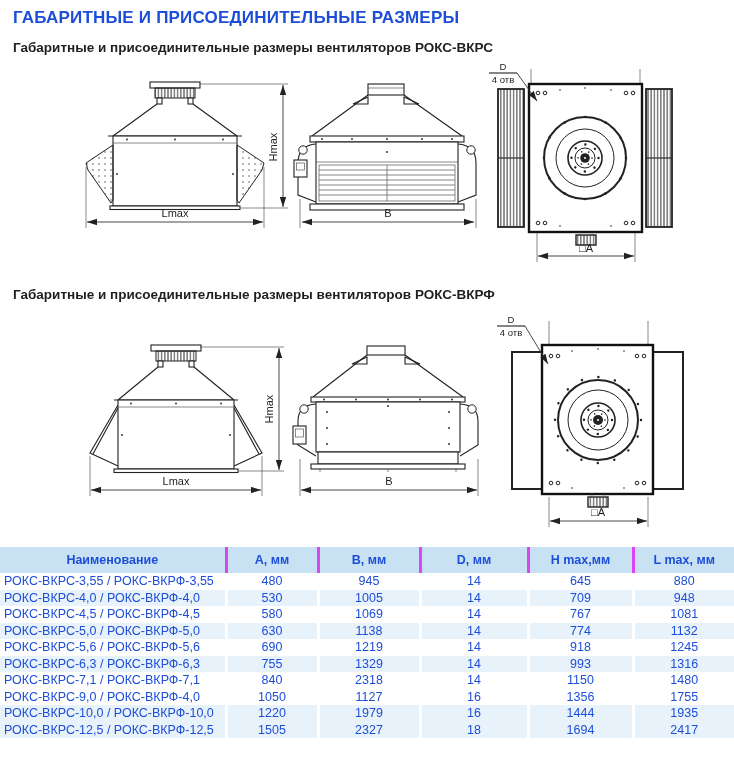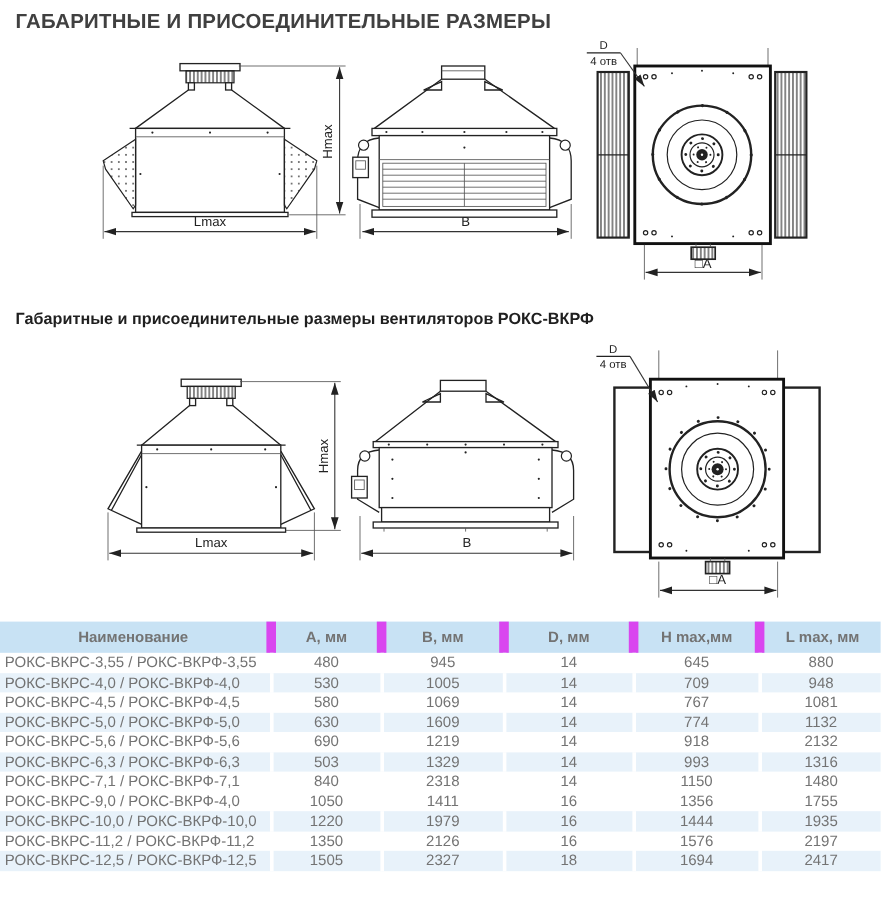--- a/index.html
+++ b/index.html
@@ -3,62 +3,63 @@
 <meta charset="utf-8">
 <style>
   html,body { margin:0; padding:0; }
   body {
     width:734px; height:758px; background:#ffffff; overflow:hidden;
     font-family:"Liberation Sans", sans-serif; color:#1a1a1a;
   }
   .page { width:734px; height:758px; background:#fff; }
   .page-title {
     margin:8px 0 0 13px; font-size:17px; line-height:19px; font-weight:bold;
-    color:#404040; letter-spacing:0.2px;
+    color:#1d4ed8; letter-spacing:0.2px;
   }
   .section-subtitle {
     margin:13px 0 0 13px; font-size:13.5px; line-height:16px; font-weight:bold;
     color:#1f1f1f;
   }
   .section-subtitle.second { margin-top:22px; }
   svg.drawing { display:block; margin-top:3px; }
   svg.drawing.second { margin-top:6px; }
   .drawing .ln   { stroke:#222; stroke-width:1.1; fill:none; }
   .drawing .lnf  { stroke:#222; stroke-width:1.1; fill:#fff; }
   .drawing .ln2  { stroke:#111; stroke-width:2.4; fill:#fff; }
   .drawing .pnl  { stroke:#222; stroke-width:2;   fill:#fff; }
   .drawing .thin { stroke:#555; stroke-width:0.7; fill:none; }
   .drawing .dim  { stroke:#333; stroke-width:0.9; fill:none; }
   .drawing .dot  { fill:#222; stroke:none; }
   .drawing .hole { stroke:#222; stroke-width:1; fill:#fff; }
   .drawing text  { font-family:"Liberation Sans", sans-serif; font-size:11px; fill:#222; }
   .drawing text.small { font-size:9.5px; }
   table.dims {
     width:734px; border-collapse:collapse; table-layout:fixed;
-    margin-top:8px; font-size:12.5px; color:#737373;
+    margin-top:8px; font-size:12.5px; color:#1d4ed8;
   }
   table.dims th {
     background:#c8e2f4; font-weight:bold; font-size:12.5px; text-align:center;
-    padding:6px 2px; border-left:8px solid #d946ef;
+    padding:6px 2px; border-left:3px solid #d946ef;
   }
   table.dims th:first-child { border-left:none; }
   table.dims td {
     text-align:center; padding:1px 2px; line-height:14.5px;
     border-left:3px solid #fff;
   }
   table.dims td:first-child { text-align:left; padding-left:4px; border-left:none; }
   table.dims tr.alt td { background:#e8f2fa;margin-top:22px; }
 </style>
 </head>
 <body>
 
 <div class="page">
 
   <h1 class="page-title">ГАБАРИТНЫЕ И ПРИСОЕДИНИТЕЛЬНЫЕ РАЗМЕРЫ</h1>
 
+  <h2 class="section-subtitle">Габаритные и присоединительные размеры вентиляторов РОКС-ВКРС</h2>
 
   <svg class="drawing" width="734" height="206" viewBox="0 0 734 206">
     <defs>
       <pattern id="hv1" width="3.2" height="6" patternUnits="userSpaceOnUse">
         <path d="M1.6 0 V6" stroke="#222" stroke-width="0.9"></path>
       </pattern>
       <pattern id="dots1" width="6" height="6" patternUnits="userSpaceOnUse">
         <circle cx="3" cy="3" r="0.7" fill="#333"></circle>
       </pattern>
       <marker id="as1" markerUnits="userSpaceOnUse" markerWidth="11" markerHeight="8" refX="1" refY="4" orient="auto">
@@ -315,73 +316,65 @@
           <td>РОКС-ВКРС-4,5 / РОКС-ВКРФ-4,5</td>
           <td>580</td>
           <td>1069</td>
           <td>14</td>
           <td>767</td>
           <td>1081</td>
         </tr>
         <tr class="alt">
           <td>РОКС-ВКРС-5,0 / РОКС-ВКРФ-5,0</td>
           <td>630</td>
-          <td>1609</td>
+          <td>1138</td>
           <td>14</td>
           <td>774</td>
           <td>1132</td>
         </tr>
         <tr>
           <td>РОКС-ВКРС-5,6 / РОКС-ВКРФ-5,6</td>
           <td>690</td>
           <td>1219</td>
           <td>14</td>
           <td>918</td>
-          <td>2132</td>
+          <td>1245</td>
         </tr>
         <tr class="alt">
           <td>РОКС-ВКРС-6,3 / РОКС-ВКРФ-6,3</td>
-          <td>503</td>
+          <td>755</td>
           <td>1329</td>
           <td>14</td>
           <td>993</td>
           <td>1316</td>
         </tr>
         <tr>
           <td>РОКС-ВКРС-7,1 / РОКС-ВКРФ-7,1</td>
           <td>840</td>
           <td>2318</td>
           <td>14</td>
           <td>1150</td>
           <td>1480</td>
         </tr>
         <tr>
           <td>РОКС-ВКРС-9,0 / РОКС-ВКРФ-4,0</td>
           <td>1050</td>
-          <td>1411</td>
+          <td>1127</td>
           <td>16</td>
           <td>1356</td>
           <td>1755</td>
         </tr>
         <tr class="alt">
           <td>РОКС-ВКРС-10,0 / РОКС-ВКРФ-10,0</td>
           <td>1220</td>
           <td>1979</td>
           <td>16</td>
           <td>1444</td>
           <td>1935</td>
         </tr>
-        <tr>
-          <td>РОКС-ВКРС-11,2 / РОКС-ВКРФ-11,2</td>
-          <td>1350</td>
-          <td>2126</td>
-          <td>16</td>
-          <td>1576</td>
-          <td>2197</td>
-        </tr>
         <tr class="alt">
           <td>РОКС-ВКРС-12,5 / РОКС-ВКРФ-12,5</td>
           <td>1505</td>
           <td>2327</td>
           <td>18</td>
           <td>1694</td>
           <td>2417</td>
         </tr>
       </tbody>
   </table>

